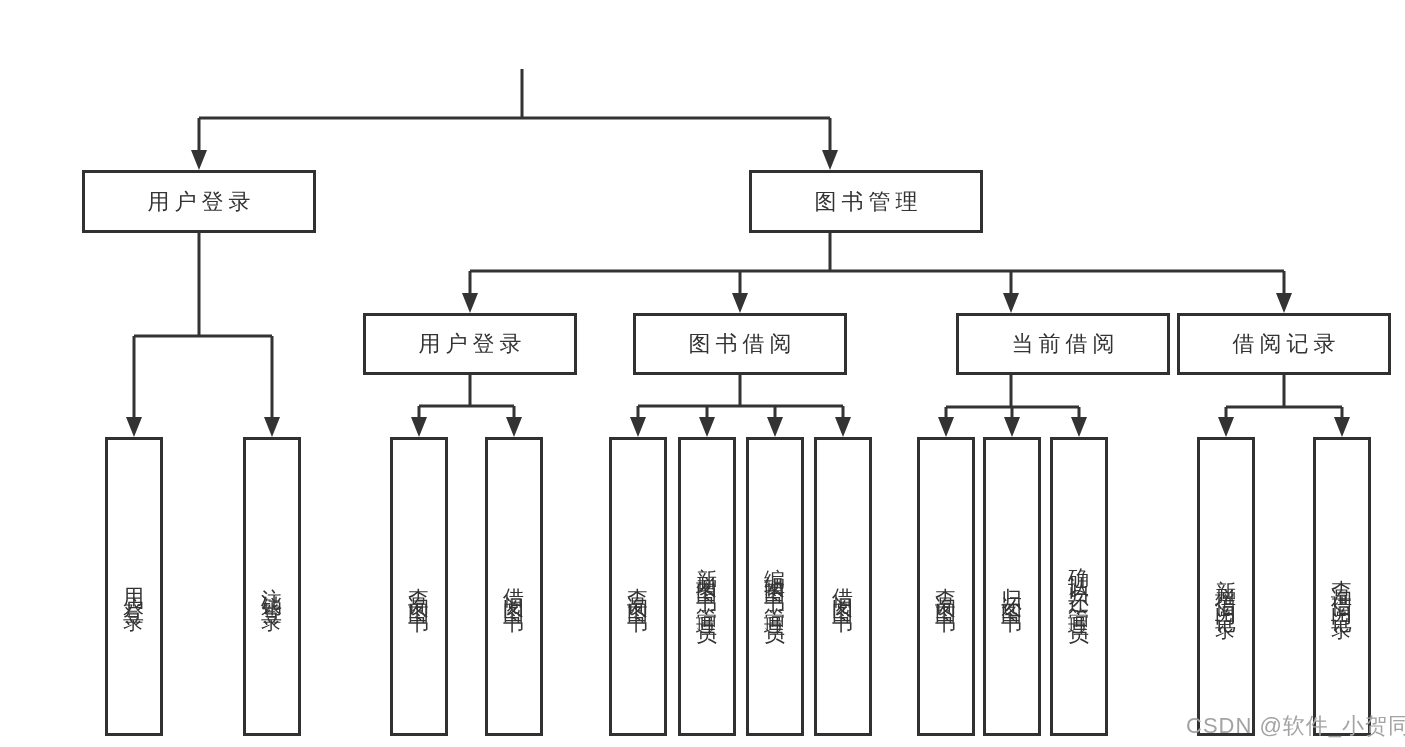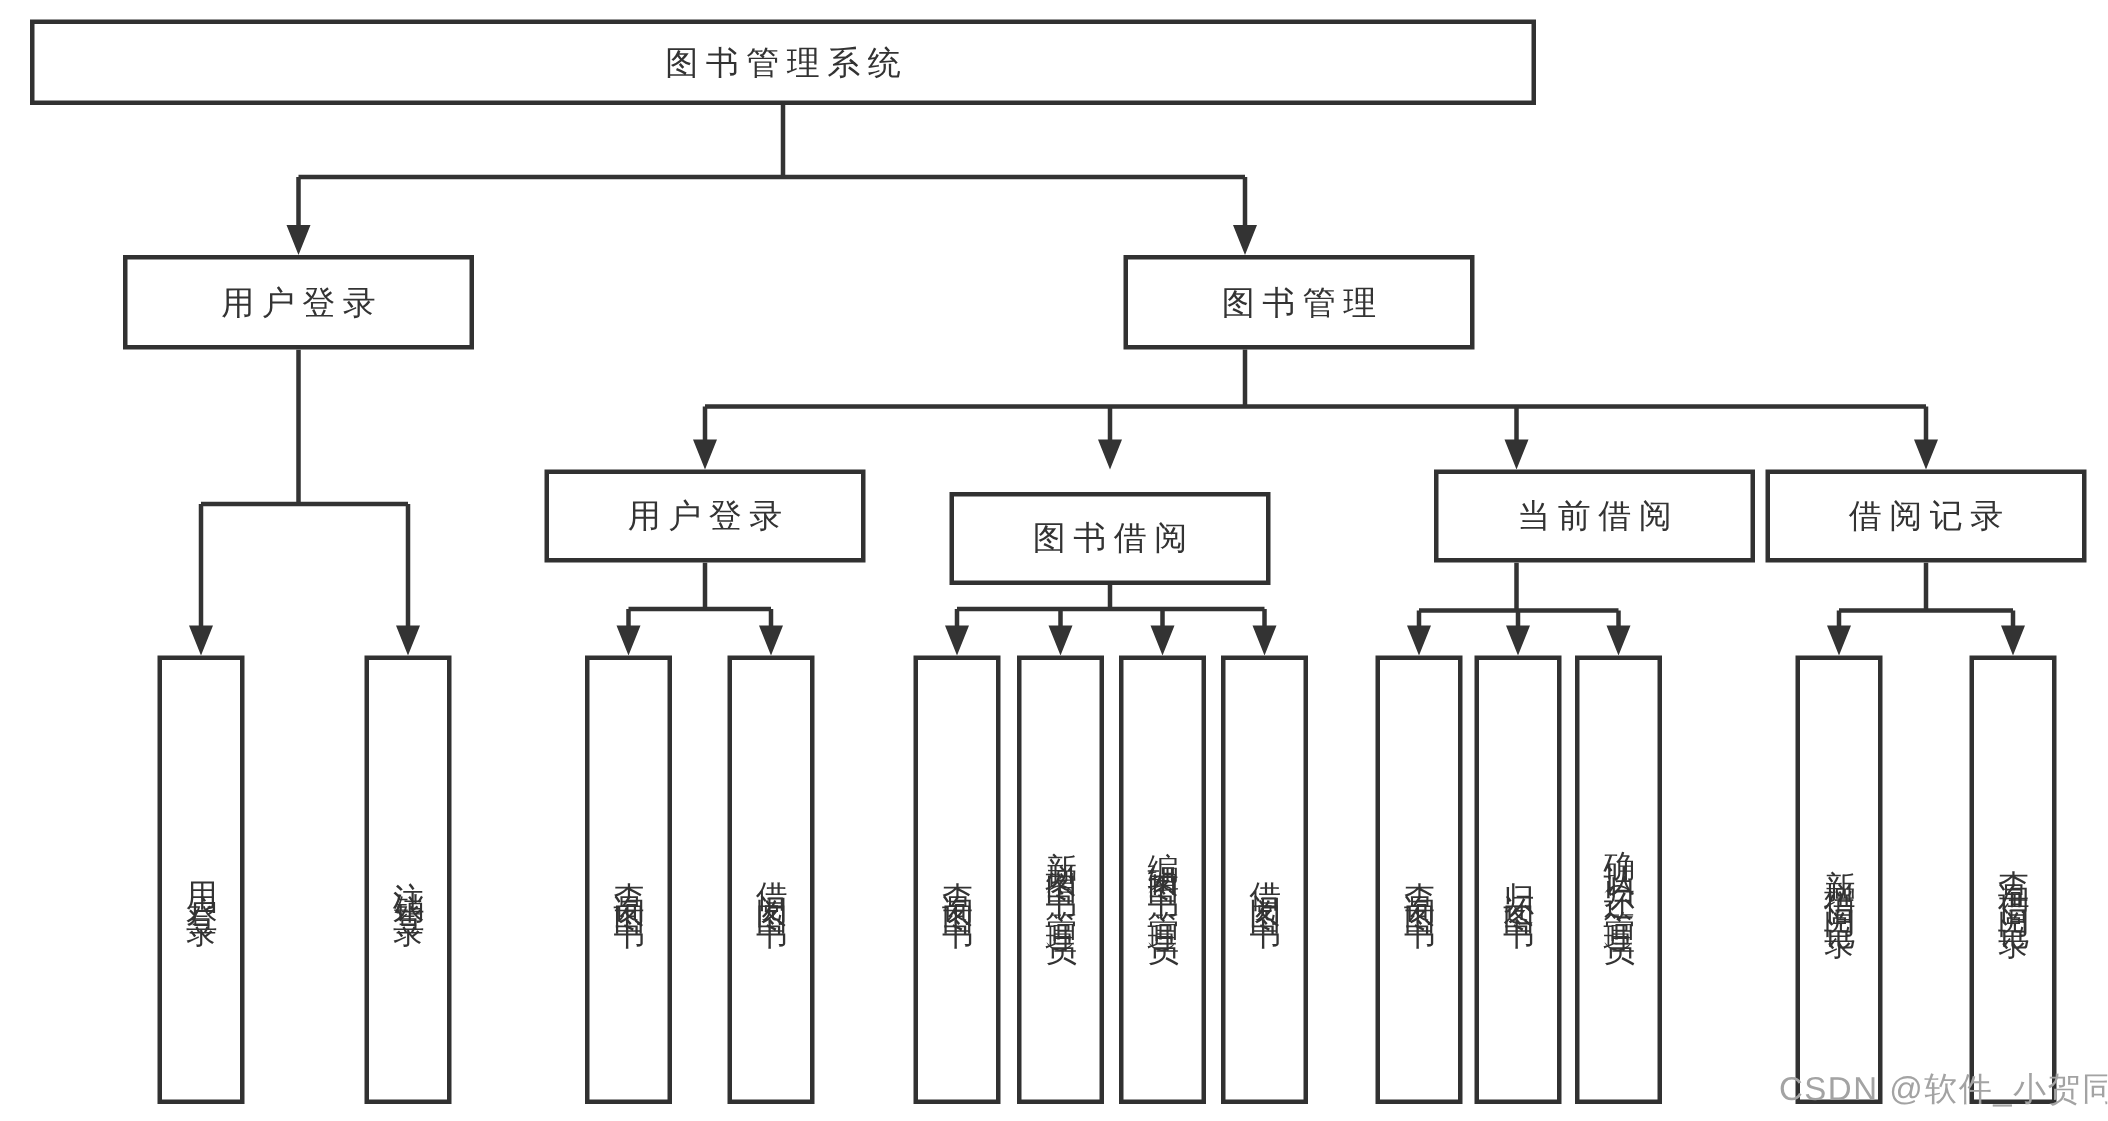--- a/index.html
+++ b/index.html
@@ -80,35 +80,32 @@
              M1284,375 V407 M1226,407 H1342 M1226,407 V421 M1342,407 V421" fill="none" stroke="#333333" stroke-width="3"></path>
     <path d="M191,150 h16 L199,170 z  M822,150 h16 L830,170 z
              M462,293 h16 L470,313 z  M732,293 h16 L740,313 z  M1003,293 h16 L1011,313 z  M1276,293 h16 L1284,313 z
              M126,417 h16 L134,437 z  M264,417 h16 L272,437 z
              M411,417 h16 L419,437 z  M506,417 h16 L514,437 z
              M630,417 h16 L638,437 z  M699,417 h16 L707,437 z  M767,417 h16 L775,437 z  M835,417 h16 L843,437 z
              M938,417 h16 L946,437 z  M1004,417 h16 L1012,437 z  M1071,417 h16 L1079,437 z
              M1218,417 h16 L1226,437 z  M1334,417 h16 L1342,437 z" fill="#333333" stroke="none"></path>
   </svg>
 
-  <div class="node root">
-    <span class="lbl">图书管理系统</span>
-  </div>
 
   <div class="node lv2" style="left:82px;">
     <span class="lbl">用户登录</span>
   </div>
   <div class="node lv2" style="left:713px;margin-left:36px;">
     <span class="lbl">图书管理</span>
   </div>
 
   <div class="node lv3" style="left:363px;">
     <span class="lbl">用户登录</span>
   </div>
-  <div class="node lv3" style="left:633px;margin-top:15px;">
+  <div class="node lv3" style="left:633px;">
     <span class="lbl">图书借阅</span>
   </div>
   <div class="node lv3" style="left:932px;margin-left:24px;">
     <span class="lbl">当前借阅</span>
   </div>
   <div class="node lv3" style="left:1177px;">
     <span class="lbl">借阅记录</span>
   </div>
 
   <div class="node leaf" style="left:105px;">

